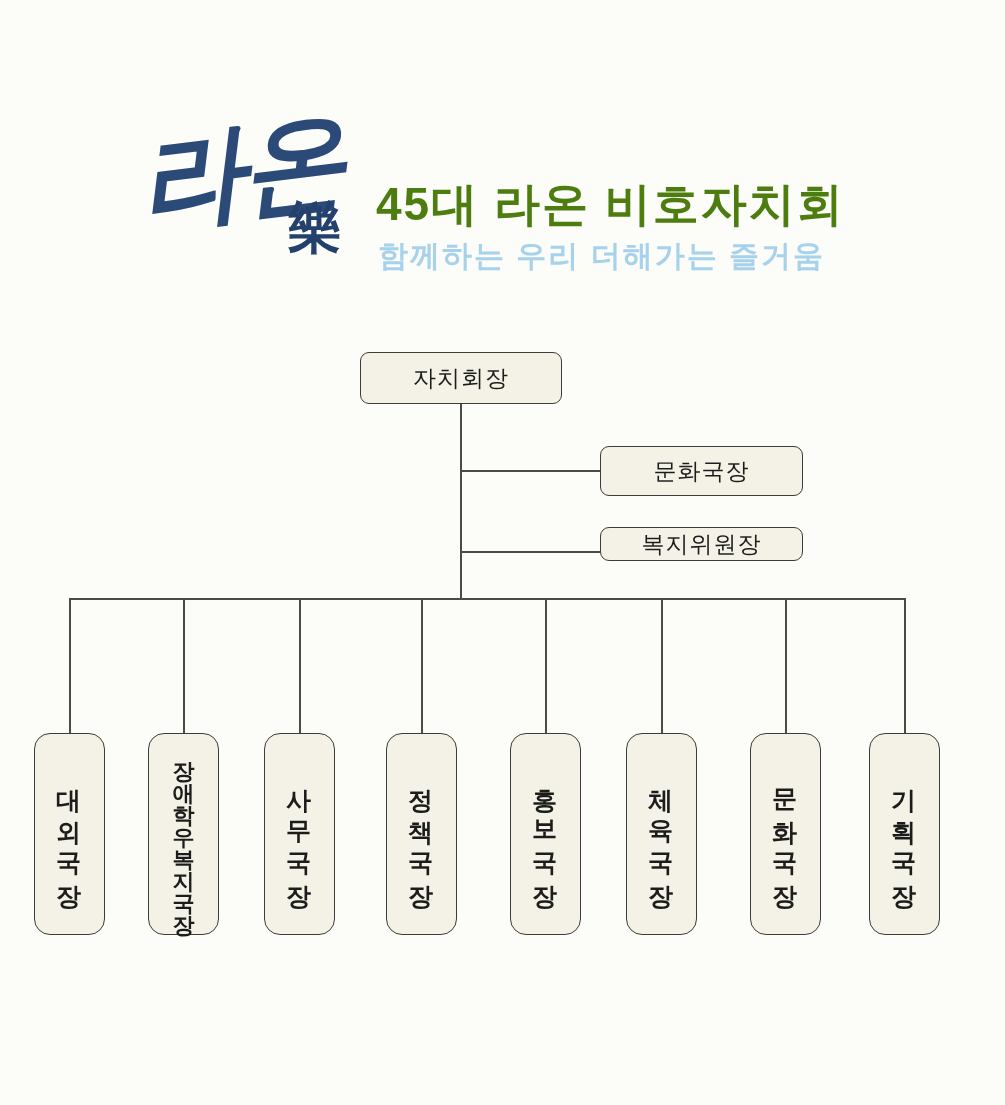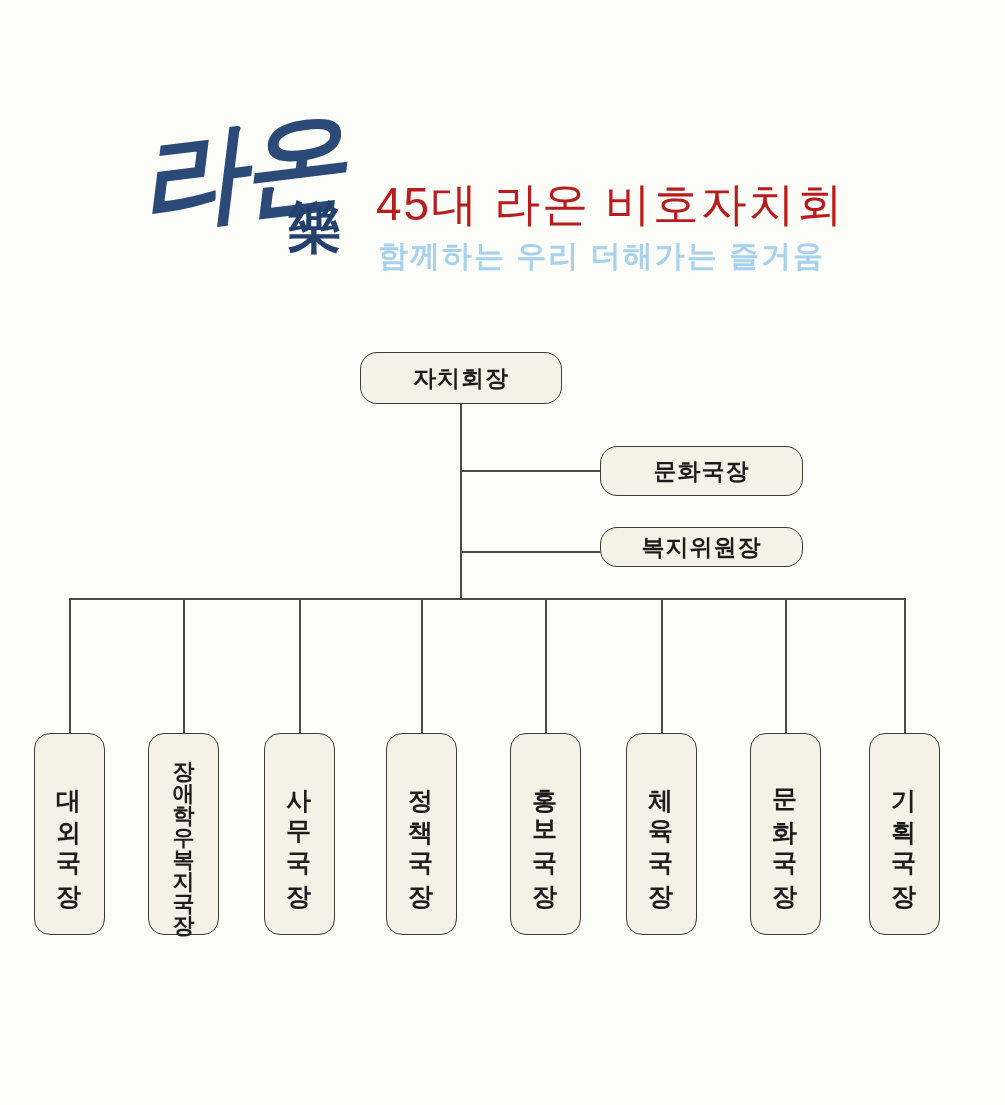--- a/index.html
+++ b/index.html
@@ -31,22 +31,22 @@
     left: 288px; top: 192px;
     font-family: "DejaVu Serif", serif;
     font-weight: bold;
     font-size: 54px;
     color: #24416d;
   }
   .title {
     position: absolute;
     left: 376px; top: 174px;
     font-size: 46px;
-    font-weight: 400;
-    color: #b91c1c;
+    font-weight: 700;
+    color: #4d7c0f;
     letter-spacing: 2px;
     white-space: nowrap;
   }
   .subtitle {
     position: absolute;
     left: 378px; top: 236px;
     font-size: 30px;
     font-weight: 700;
     color: #a7d2ec;
     letter-spacing: 2px;
@@ -58,28 +58,28 @@
   .node {
     position: absolute;
     background: #f4f2e6;
     border: 1.5px solid #3c3c38;
     display: flex;
     align-items: center;
     justify-content: center;
     color: #1c1c1c;
   }
   .node-h {
-    border-radius: 17px;
+    border-radius: 9px;
     font-size: 23px;
-    font-weight: 700;
+    font-weight: 400;
     letter-spacing: 1px;
   }
   .root  { left: 360px; top: 352px; width: 202px; height: 52px; }
   .side1 { left: 600px; top: 446px; width: 203px; height: 50px; }
-  .side2 { left: 600px; top: 527px; width: 203px; height: 40px; }
+  .side2 { left: 600px; top: 527px; width: 203px; height: 34px; }
 
   .dept {
     top: 733px;
     width: 71px;
     height: 202px;
     border-radius: 16px;
   }
   .dept span {
     writing-mode: vertical-rl;
     text-orientation: upright;

